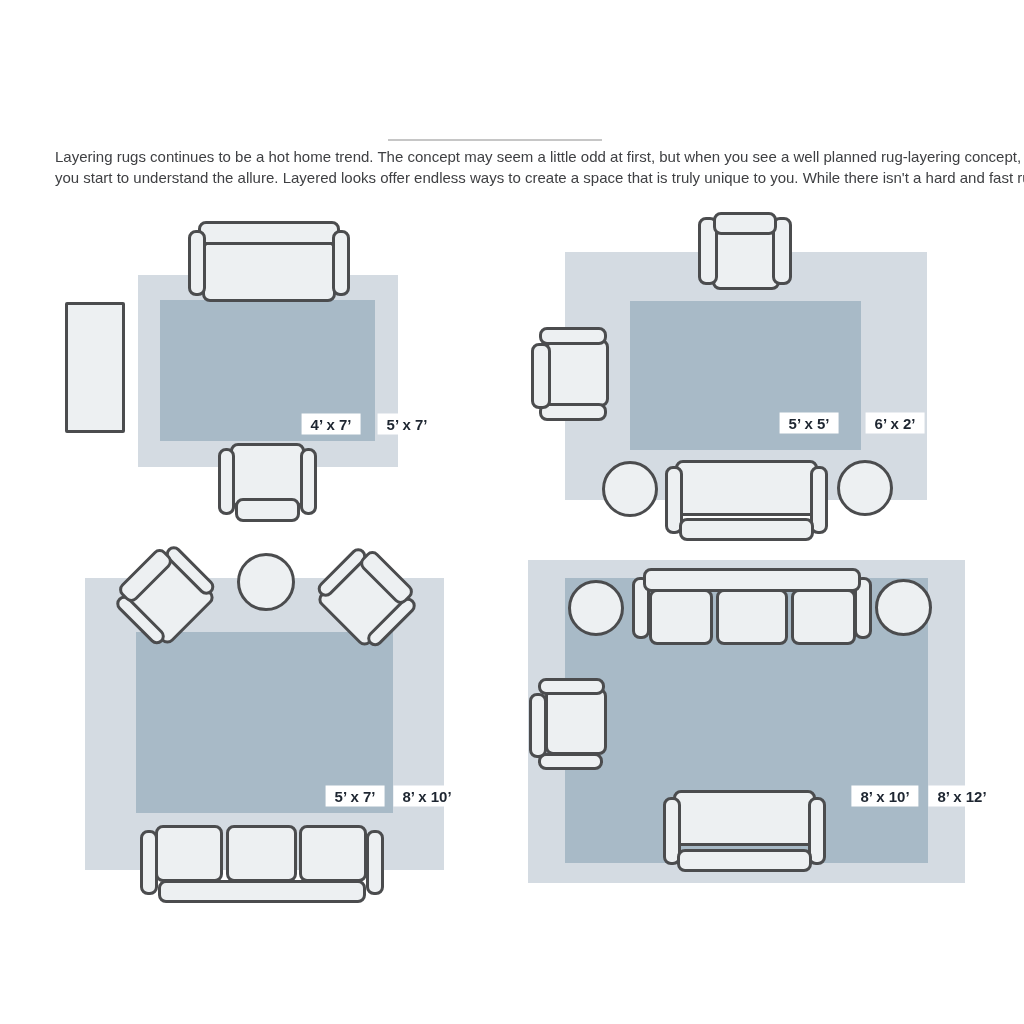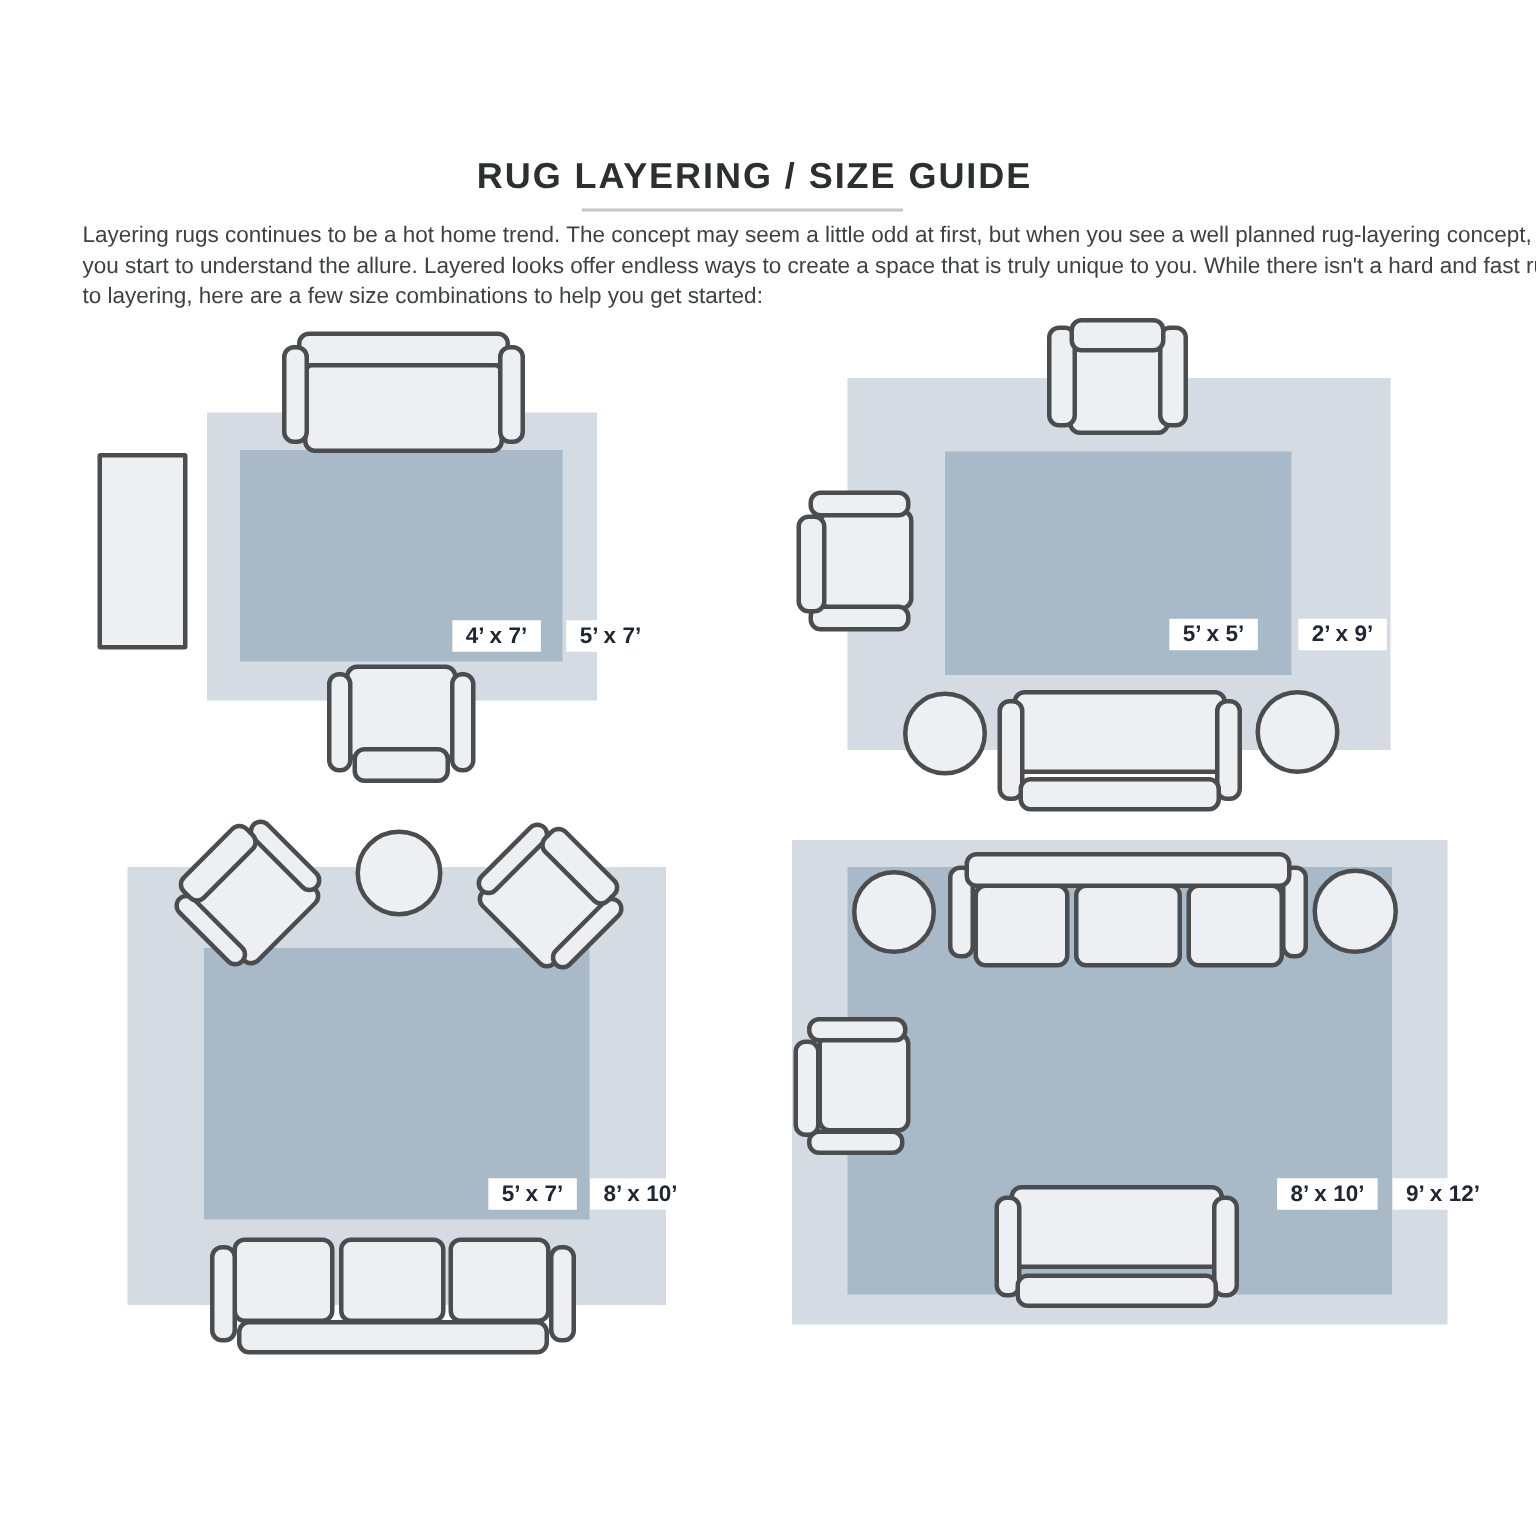--- a/index.html
+++ b/index.html
@@ -42,26 +42,24 @@
     background:var(--label-bg,#ffffff); color:var(--label-text,#1e2631);
     font-size:15px; font-weight:bold; line-height:1;
     padding:3px 9px; white-space:nowrap;
   }
 </style>
 </head>
 <body>
 
 <div class="canvas">
 
-  <h1 class="title">RUG LAYERING / SIZE GUIDE</h1>
   <div class="divider"></div>
   <p class="intro">
     <span>Layering rugs continues to be a hot home trend. The concept may seem a little odd at first, but when you see a well planned rug-layering concept,</span>
     <span>you start to understand the allure. Layered looks offer endless ways to create a space that is truly unique to you. While there isn't a hard and fast rule</span>
-    <span>to layering, here are a few size combinations to help you get started:</span>
   </p>
 
   <div class="layer">
     <div class="rug outer" style="left:138px;top:275px;width:260px;height:192px"></div>
     <div class="rug inner" style="left:160px;top:300px;width:215px;height:141px"></div>
 
     <div class="fp square" style="left:65px;top:302px;width:60px;height:131px"></div>
 
     <div class="furn" style="left:188px;top:221px;width:162px;height:82px">
       <div class="fp" style="left:14px;top:20px;width:134px;height:61px"></div>
@@ -103,21 +101,21 @@
       <div class="fp" style="left:10px;top:0;width:143px;height:56px"></div>
       <div class="fp" style="left:0;top:6px;width:18px;height:68px"></div>
       <div class="fp" style="left:145px;top:6px;width:18px;height:68px"></div>
       <div class="fp" style="left:14px;top:58px;width:135px;height:23px"></div>
     </div>
 
     <div class="fp round" style="left:602px;top:461px;width:56px;height:56px"></div>
     <div class="fp round" style="left:837px;top:460px;width:56px;height:56px"></div>
 
     <div class="sizelabel" style="left:809px;top:423px">5’ x 5’</div>
-    <div class="sizelabel" style="left:895px;top:423px">2’ x 9’</div>
+    <div class="sizelabel" style="left:895px;top:423px">6’ x 2’</div>
   </div>
 
   <div class="layer">
     <div class="rug outer" style="left:85px;top:578px;width:359px;height:292px"></div>
     <div class="rug inner" style="left:136px;top:632px;width:257px;height:181px"></div>
 
     <div class="furn rot-l" style="left:123px;top:556px;width:86px;height:80px">
       <div class="fp" style="left:8px;top:15px;width:70px;height:62px"></div>
       <div class="fp" style="left:0;top:8px;width:16px;height:62px"></div>
       <div class="fp" style="left:70px;top:8px;width:16px;height:62px"></div>
@@ -170,16 +168,16 @@
     </div>
 
     <div class="furn" style="left:663px;top:790px;width:163px;height:83px">
       <div class="fp" style="left:10px;top:0;width:143px;height:56px"></div>
       <div class="fp" style="left:0;top:7px;width:18px;height:68px"></div>
       <div class="fp" style="left:145px;top:7px;width:18px;height:68px"></div>
       <div class="fp" style="left:14px;top:59px;width:135px;height:23px"></div>
     </div>
 
     <div class="sizelabel" style="left:885px;top:796px">8’ x 10’</div>
-    <div class="sizelabel" style="left:962px;top:796px">9’ x 12’</div>
+    <div class="sizelabel" style="left:962px;top:796px">8’ x 12’</div>
   </div>
 
 </div>
 
 </body></html>

